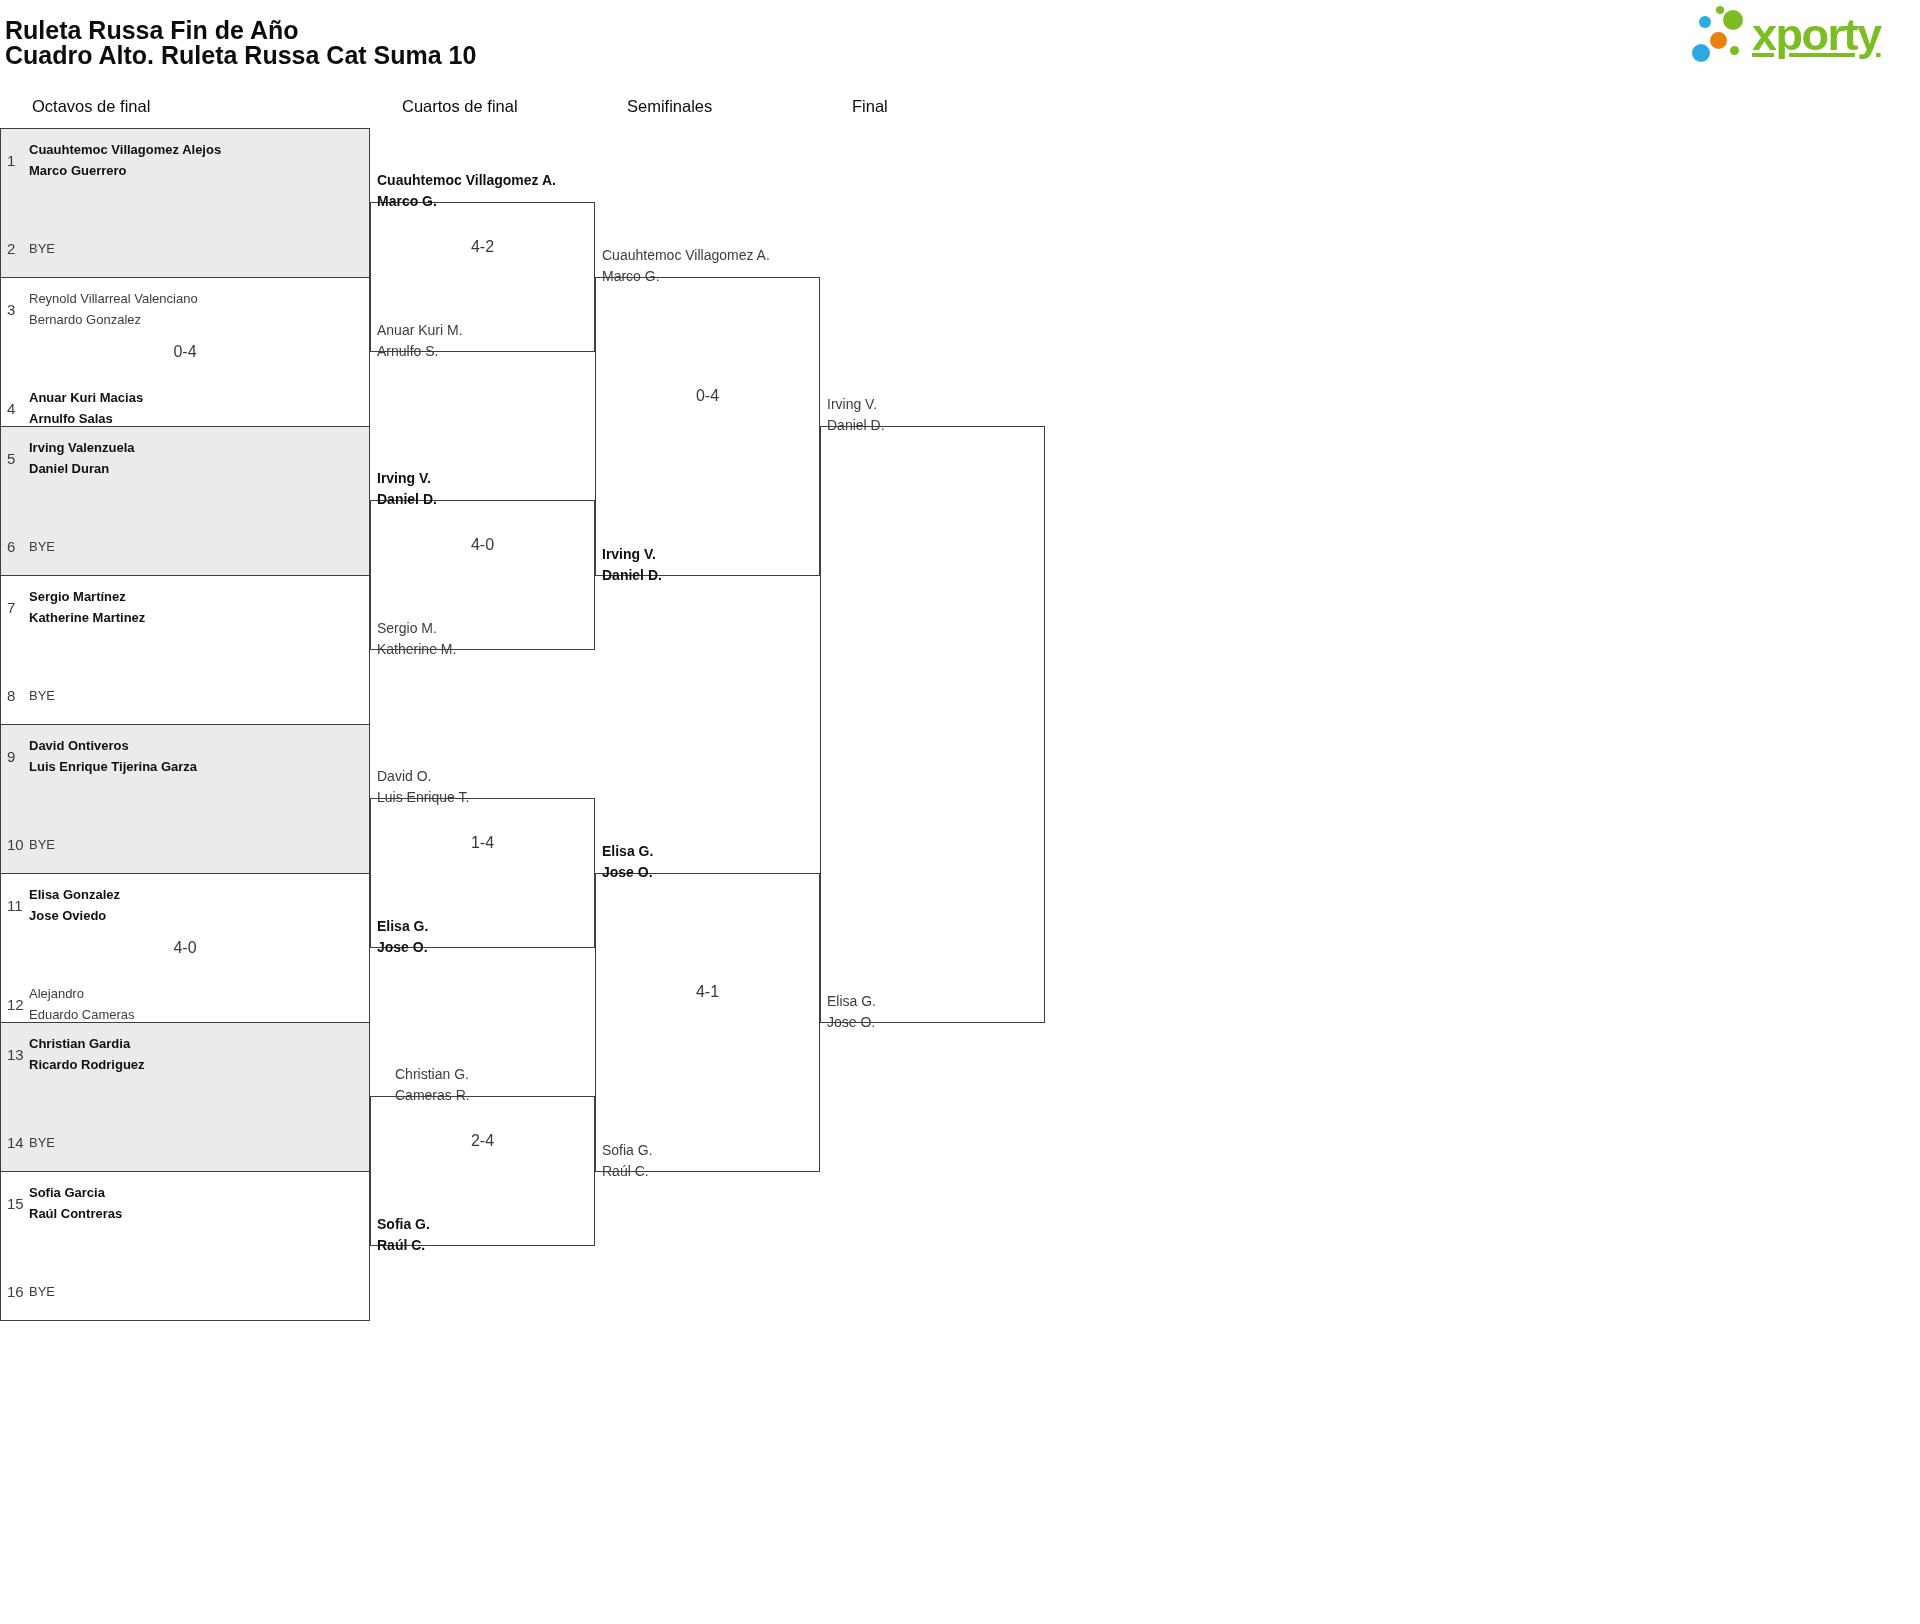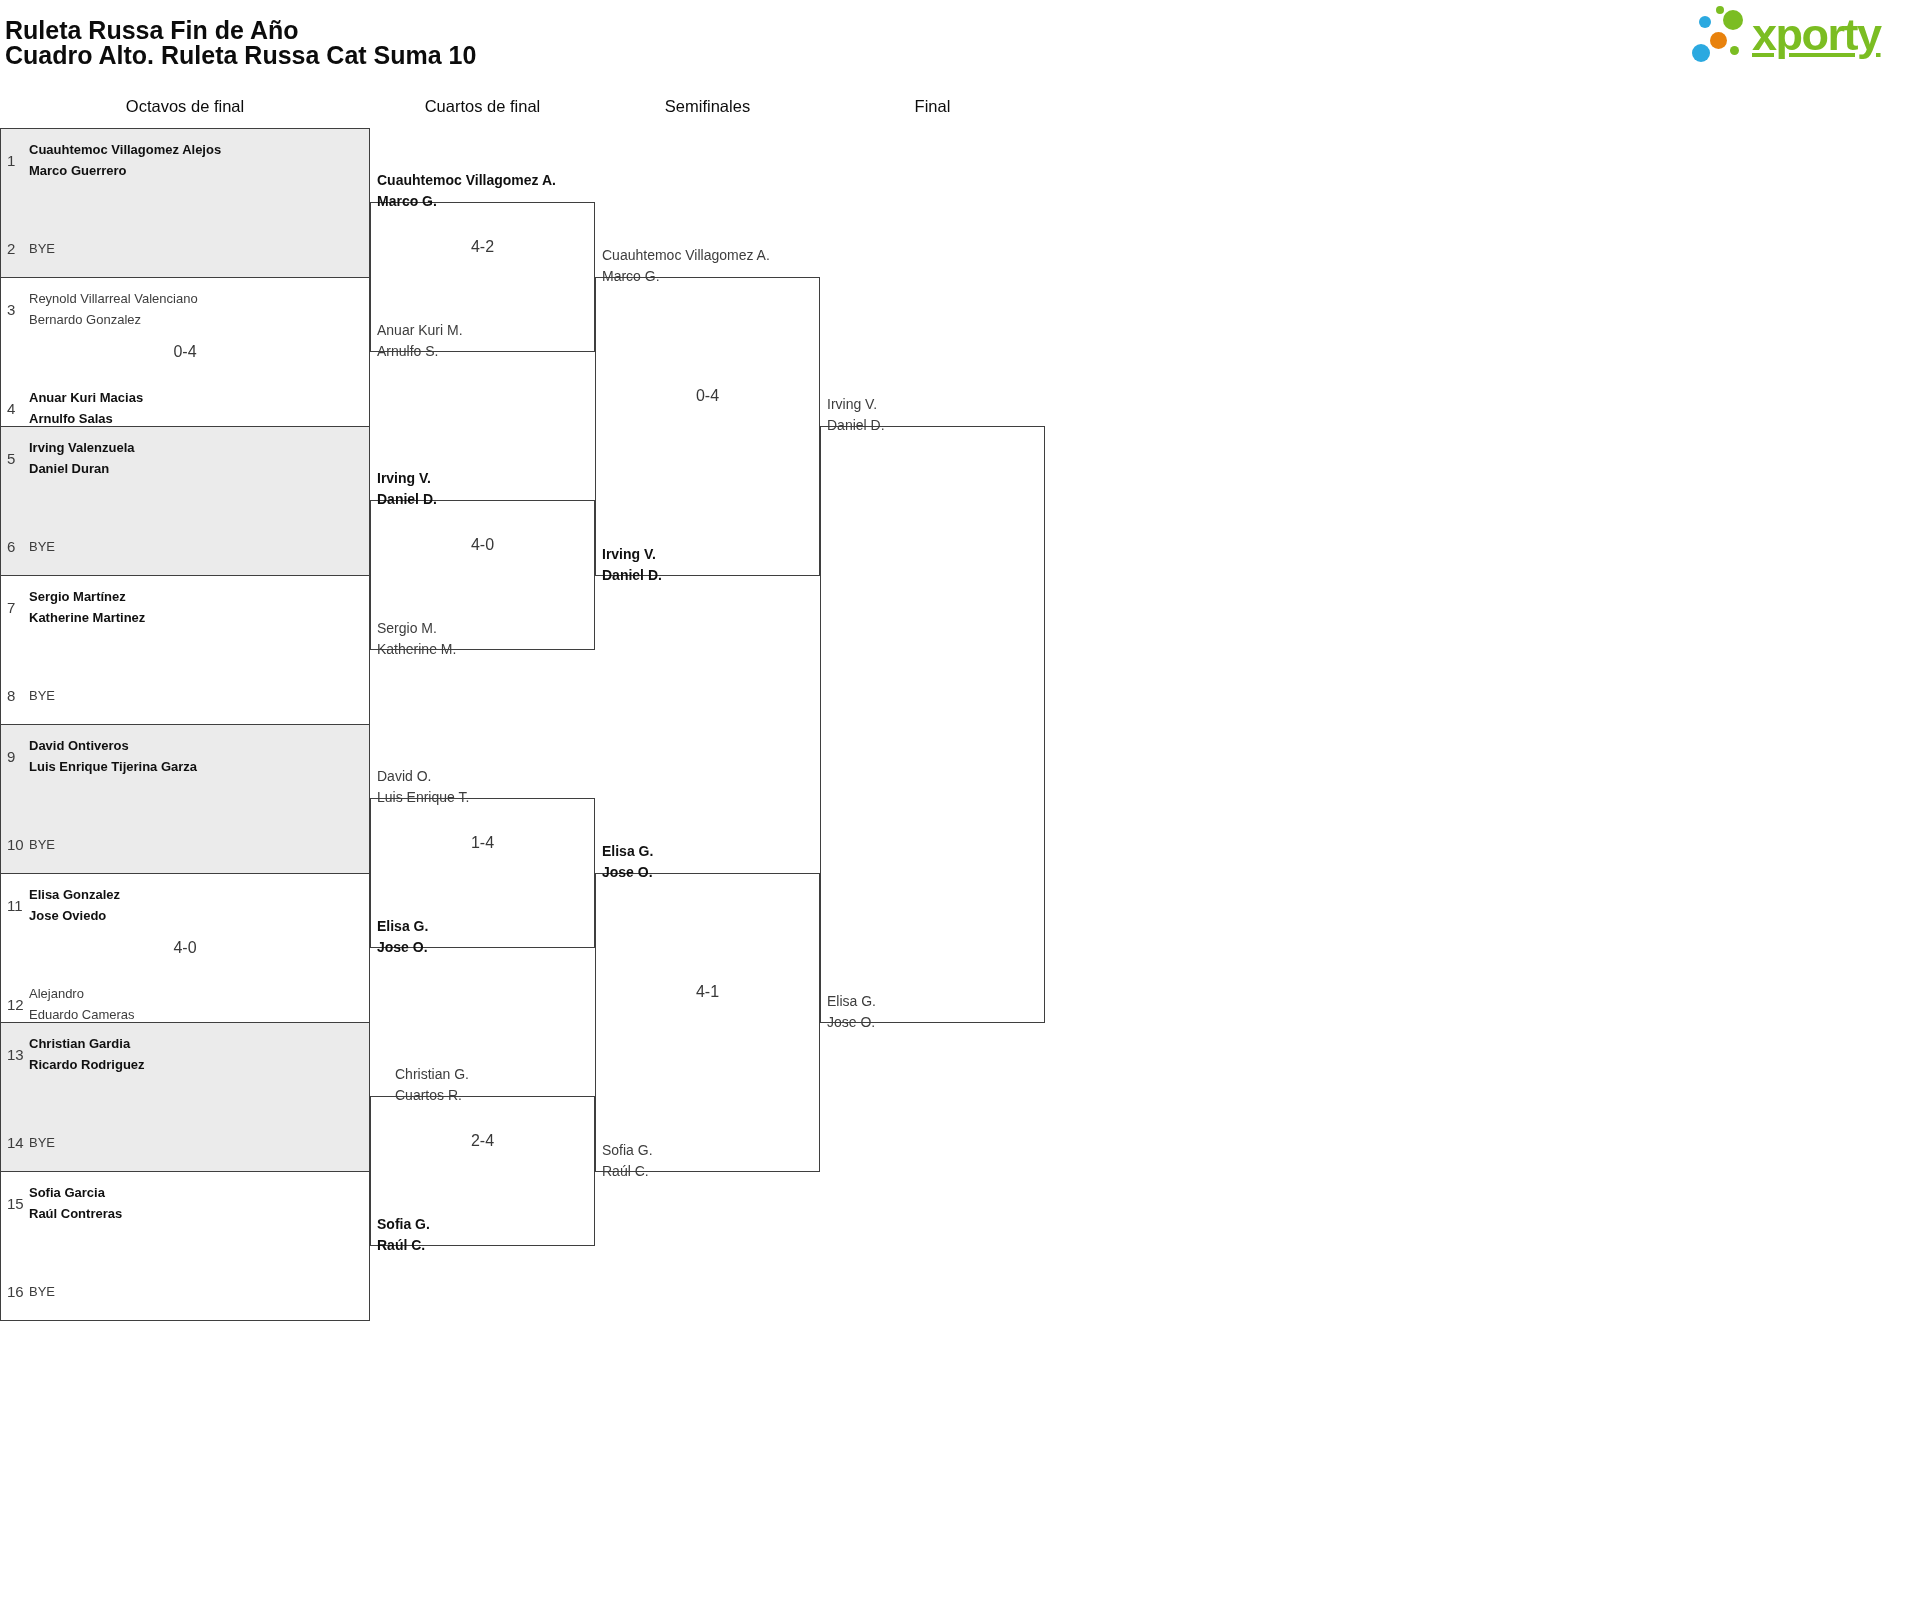--- a/index.html
+++ b/index.html
@@ -8,21 +8,21 @@
     font-family:"Liberation Sans", sans-serif;overflow:hidden;
     -webkit-font-smoothing:antialiased;
   }
   .abs{position:absolute;}
   
   .title{left:5px;top:14px;font-size:25px;line-height:33px;font-weight:700;color:#0c0c0c;}
   
   .logo-text{left:1752px;top:10px;font-size:45px;line-height:50px;font-weight:bold;letter-spacing:-1.5px;text-decoration:underline;}
   .dot{position:absolute;border-radius:50%;}
   
-  .round-header{top:97px;height:22px;font-size:16.5px;font-weight:500;color:#0c0c0c;text-align:center;}
+  .round-header{top:97px;height:22px;font-size:16.5px;font-weight:500;color:#0c0c0c;text-align:left;margin-left:32px;}
   
   .o-box{position:absolute;left:0;width:370px;height:150px;border:1px solid #3f3f3f;box-sizing:border-box;background:#ffffff;}
   .o-box.shaded{background:#ebebeb;}
   .slot{position:absolute;left:6px;right:4px;display:flex;align-items:center;gap:2px;}
   .slot-top{top:10px;}
   .slot-bottom{top:109px;}
   .seed{width:20px;flex-shrink:0;font-size:15px;color:#3d3d3d;font-weight:400;}
   .team{font-size:13px;line-height:21px;}
   .w{font-weight:700;color:#101010;}
   .l{font-weight:400;color:#3d3d3d;}
@@ -214,21 +214,21 @@
   </div>
 <div class="rlabel w" style="left:377px;top:896px">
     <div>Elisa G.</div>
     <div>Jose O.</div>
   </div>
 <div class="rscore" style="left:370px;top:832px">1-4</div>
 
 <div class="rbox" style="left:370px;top:1096px;width:225px;height:150px"></div>
 <div class="rlabel l" style="left:395px;top:1044px">
     <div>Christian G.</div>
-    <div>Cuartos R.</div>
+    <div>Cameras R.</div>
   </div>
 <div class="rlabel w" style="left:377px;top:1194px">
     <div>Sofia G.</div>
     <div>Raúl C.</div>
   </div>
 <div class="rscore" style="left:370px;top:1130px">2-4</div>
 
 <div class="rbox" style="left:595px;top:277px;width:225px;height:299px"></div>
 <div class="rlabel l" style="left:602px;top:225px">
     <div>Cuauhtemoc Villagomez A.</div>

